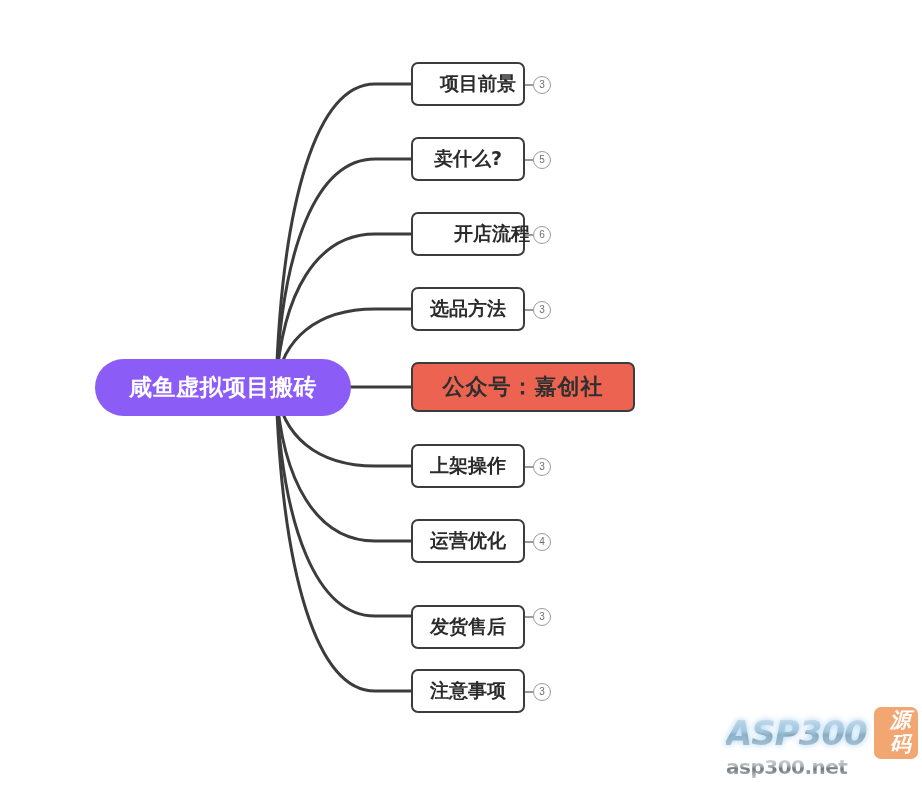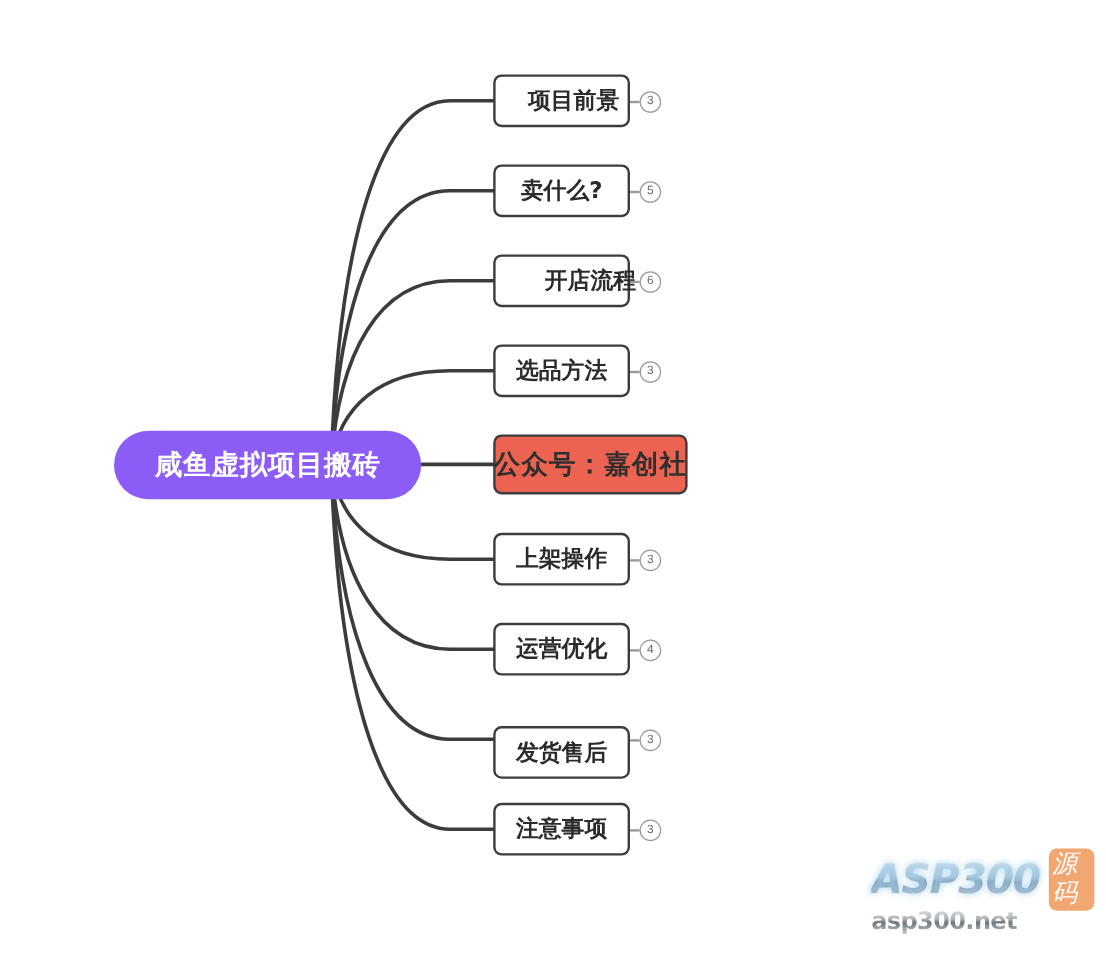--- a/index.html
+++ b/index.html
@@ -73,21 +73,21 @@
     border-radius: 7px;
     color: #2b2b2b;
     font-size: 19px;
     font-weight: bold;
   }
 
   
   .node-highlight {
     left: 411px;
     top: 362px;
-    width: 162px;
+    width: 224px;
     height: 50px;
     background: #ec6451;
     border: 2.5px solid #3c3c3c;
     border-radius: 7px;
     color: #2f2f2f;
     font-size: 22px;
     font-weight: bold;
     letter-spacing: 1px;
   }
 
@@ -141,24 +141,24 @@
     background: linear-gradient(180deg, #f4f6f8 0%, #b9c0c6 45%, #7e878e 55%, #d7dde1 100%);
     -webkit-background-clip: text;
     background-clip: text;
     color: transparent;
     text-shadow: 0 0 6px rgba(150, 205, 240, 0.85);
   }
   .wm-box {
     margin-left: 7px;
     background: #f2a671;
     border-radius: 7px;
-    padding: 2px 7px 3px 3px;
+    padding: 2px 7px 3px 16px;
     color: #ffffff;
     font-size: 21px;
-    font-weight: normal;
+    font-weight: bold;
     font-style: italic;
     line-height: 1.1;
   }
   .wm-row2 {
     margin-top: 3px;
     text-align: left;
     font-family: "DejaVu Sans", "Liberation Sans", sans-serif;
     font-size: 20px;
     font-weight: bold;
     background: linear-gradient(180deg, #eef1f3 0%, #aab2b8 45%, #6f777d 58%, #ccd3d8 100%);

